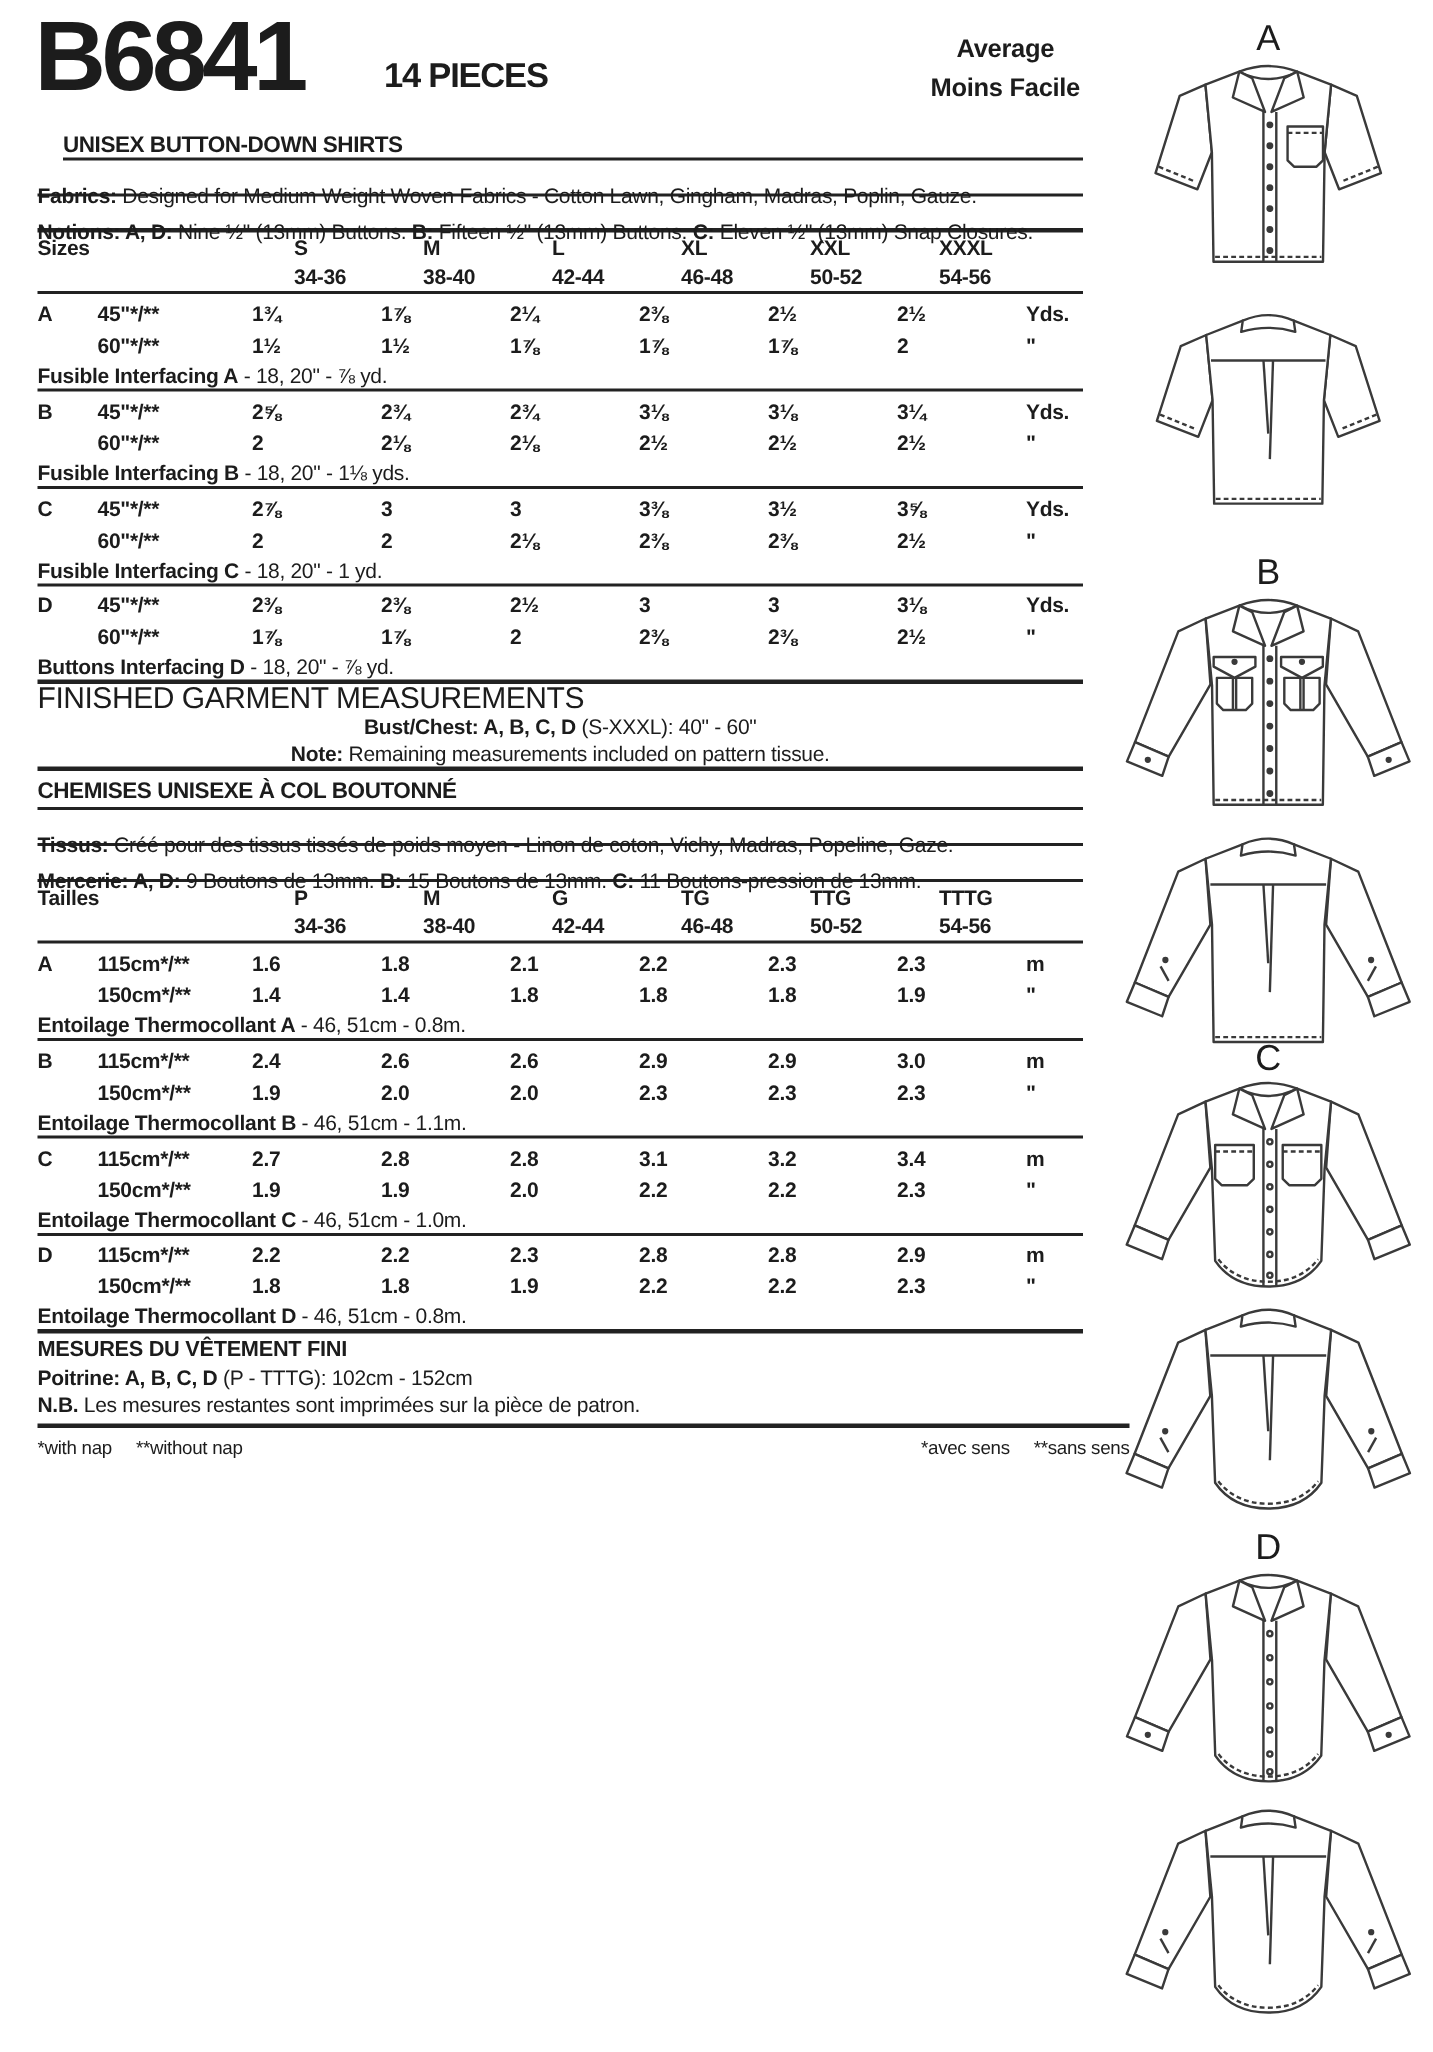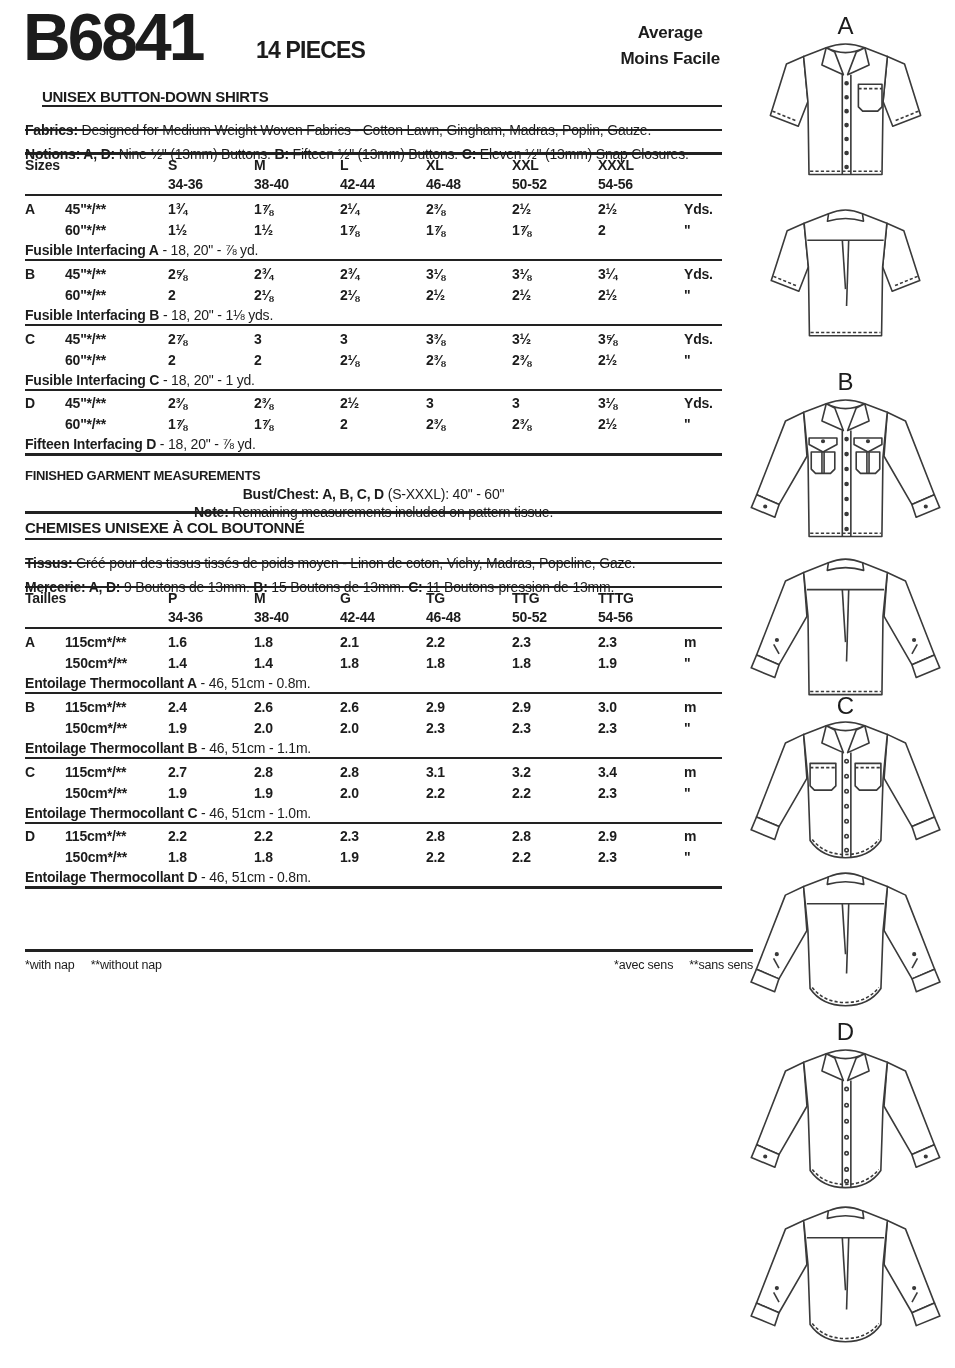--- a/index.html
+++ b/index.html
@@ -18,34 +18,34 @@
   .pieces{position:absolute;left:231px;top:37px;font-size:23px;font-weight:600;letter-spacing:-0.8px;}
   .difficulty{position:absolute;right:2px;top:20px;text-align:center;font-size:17px;line-height:26px;font-weight:700;}
 
   
   .sec-title{height:23px;border-bottom:2px solid #222;font-size:15px;font-weight:800;padding-top:4px;letter-spacing:-0.3px;margin-left:17px;}
   .textrow{height:24px;line-height:21px;padding-top:13px;border-bottom:2px solid #222;font-size:14px;}
   .textrow.thickb{border-bottom-width:3px;}
 
   
   .thead{height:41px;border-bottom:2px solid #222;padding-top:1px;}
-  .thead .trow{height:19px;line-height:19px;}
+  .thead .trow{height:19px;line-height:19px;gap:28px;}
   .trow{display:grid;grid-template-columns:40px 103px 516px 1fr;height:21px;line-height:21px;font-size:14px;}
   .hrow{grid-template-columns:143px 516px 1fr;}
   .cells{display:grid;grid-template-columns:repeat(6,86px);}
   .cell{font-weight:700;}
   .cu{font-weight:700;text-align:left;}
   .tsec{height:65px;border-bottom:2px solid #222;padding-top:3px;}
   .tsec.thick{border-bottom-width:3px;padding-top:2px;}
   .tnote{height:18px;line-height:18px;font-size:14px;}
   .cv{font-weight:700;}
   .cw{font-weight:700;}
 
   .finished{height:58px;border-bottom:3px solid #222;padding-top:1px;font-size:14px;}
-  .finished .h{height:18px;line-height:18px;font-weight:700;font-size:13px;letter-spacing:-0.3px;margin-top:10px;}
+  .finished .h{height:18px;line-height:18px;font-weight:400;font-size:20px;letter-spacing:-0.3px;}
   .finished .l{height:18px;line-height:18px;text-align:center;}
 
   .sec-title-fr{height:26px;border-bottom:2px solid #222;font-size:15px;font-weight:800;padding-top:5px;letter-spacing:-0.3px;}
 
   .mesures{height:57px;padding-top:2px;font-size:14px;}
   .mesures .h{height:18px;line-height:18px;font-weight:800;font-size:14.5px;}
   .mesures .l{height:18px;line-height:18px;}
 
   .footer{position:absolute;left:25px;top:949px;width:728px;}
   .footer-rule{border-top:3px solid #222;height:0;}
@@ -214,21 +214,21 @@
       <div class="cells">
           <div class="cell">1⅞</div>
           <div class="cell">1⅞</div>
           <div class="cell">2</div>
           <div class="cell">2⅜</div>
           <div class="cell">2⅜</div>
           <div class="cell">2½</div>
         </div>
       <div class="cu">"</div>
     </div>
-    <div class="tnote"><span class="bseg">Fifteen Interfacing D</span><span> - 18, 20" - ⅞ yd.</span></div>
+    <div class="tnote"><span class="bseg">Buttons Interfacing D</span><span> - 18, 20" - ⅞ yd.</span></div>
   </div>
 
   <div class="finished">
     <div class="h">FINISHED GARMENT MEASUREMENTS</div>
     <div class="l"><span class="bseg">Bust/Chest: A, B, C, D </span><span>(S-XXXL): 40" - 60"</span></div>
     <div class="l"><span class="bseg">Note: </span><span>Remaining measurements included on pattern tissue.</span></div>
   </div>
 
   <div class="sec-title-fr">CHEMISES UNISEXE À COL BOUTONNÉ</div>
   <div class="textrow"><span class="bseg">Tissus: </span><span>Créé pour des tissus tissés de poids moyen - Linon de coton, Vichy, Madras, Popeline, Gaze.</span></div>
@@ -374,20 +374,25 @@
           <div class="cell">1.9</div>
           <div class="cell">2.2</div>
           <div class="cell">2.2</div>
           <div class="cell">2.3</div>
         </div>
       <div class="cu">"</div>
     </div>
     <div class="tnote"><span class="bseg">Entoilage Thermocollant D</span><span> - 46, 51cm - 0.8m.</span></div>
   </div>
 
+  <div class="mesures">
+    <div class="h">MESURES DU VÊTEMENT FINI</div>
+    <div class="l"><span class="bseg">Poitrine: A, B, C, D </span><span>(P - TTTG): 102cm - 152cm</span></div>
+    <div class="l"><span class="bseg">N.B. </span><span>Les mesures restantes sont imprimées sur la pièce de patron.</span></div>
+  </div>
 
 </div>
 
 <div class="footer">
   <div class="footer-rule"></div>
   <div class="footnotes">
     <div class="fngroup">
       <span>*with nap</span><span>**without nap</span>
     </div>
     <div class="fngroup">

